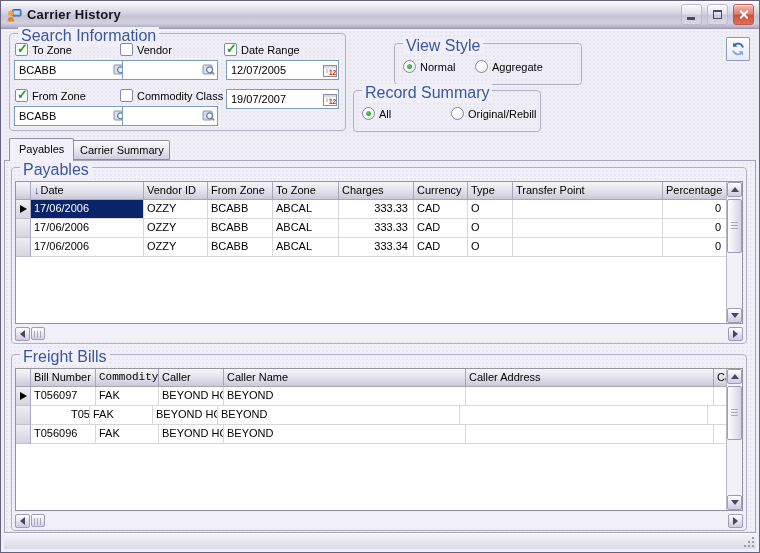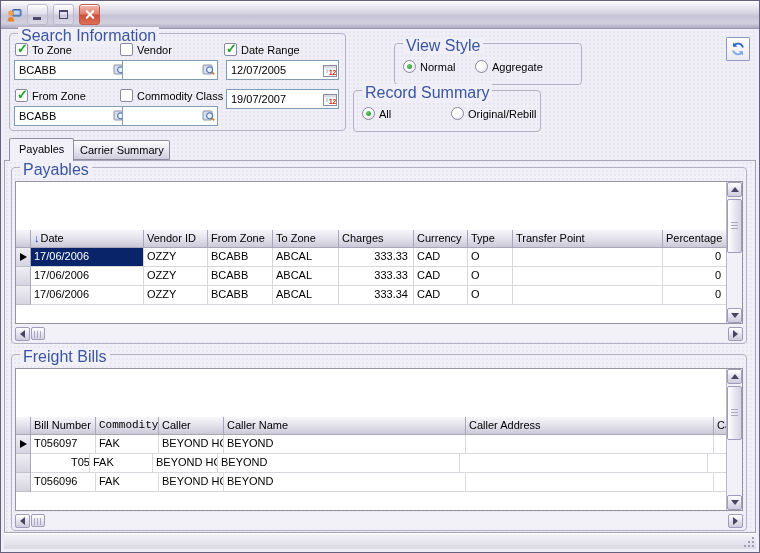--- a/index.html
+++ b/index.html
@@ -112,21 +112,21 @@
     border:1px solid #A5A3B8; background:#F1F0F8;
     background-image:radial-gradient(#E8E6F1 1px, transparent 1px); background-size:4px 4px;
     z-index:2;
   }
 
   
   .grid {
     position:absolute; left:3px; right:3px; top:13px; bottom:19px;
     border:1px solid #96949F; background:#FFFFFF; overflow:hidden;
   }
-  .grid-cols { position:absolute; left:0; top:0; right:16px; bottom:0; overflow:hidden;margin-top:48px; }
+  .grid-cols { position:absolute; left:0; top:0; right:16px; bottom:0; overflow:hidden; }
   .gh { display:flex; height:18px; }
   .gh-cell {
     height:18px; flex:0 0 auto; background:linear-gradient(180deg,#F7F6FA 0%,#DFDDE8 60%,#CBC9D7 100%);
     border-right:1px solid #A8A6B8; border-bottom:1px solid #A8A6B8;
     font-size:11px; color:#000; padding:2px 3px 0 3px; white-space:nowrap; overflow:hidden;
   }
   .gh-ind { width:15px; }
   .sort-glyph { color:#2B41C8; font-size:11px; margin-right:1px; }
   .gr { display:flex; height:19px; }
   .gr-ind {
@@ -204,20 +204,21 @@
 
 <div class="window">
 
   <div class="titlebar">
     <svg width="16" height="16" viewBox="0 0 16 16">
       <rect x="6.5" y="2.5" width="8.5" height="6.5" rx="1" fill="#7A9BD4" stroke="#3C5E9E"></rect>
       <rect x="8" y="4" width="5.5" height="3.5" fill="#C4D6F2"></rect>
       <circle cx="4.8" cy="6.2" r="2.6" fill="#F0A048"></circle>
       <path d="M1.5 14.5c0-3.2 1.6-4.8 3.4-4.8s3.4 1.6 3.4 4.8z" fill="#E8832C"></path>
     </svg>
+    <span class="title-text">Carrier History</span>
     <div class="tb-btn">
         <span class="glyph-min"></span>
       </div>
     <div class="tb-btn">
         <span class="glyph-max"></span>
       </div>
     <div class="tb-btn close">
         <span class="glyph-x"></span>
       </div>
   </div>

